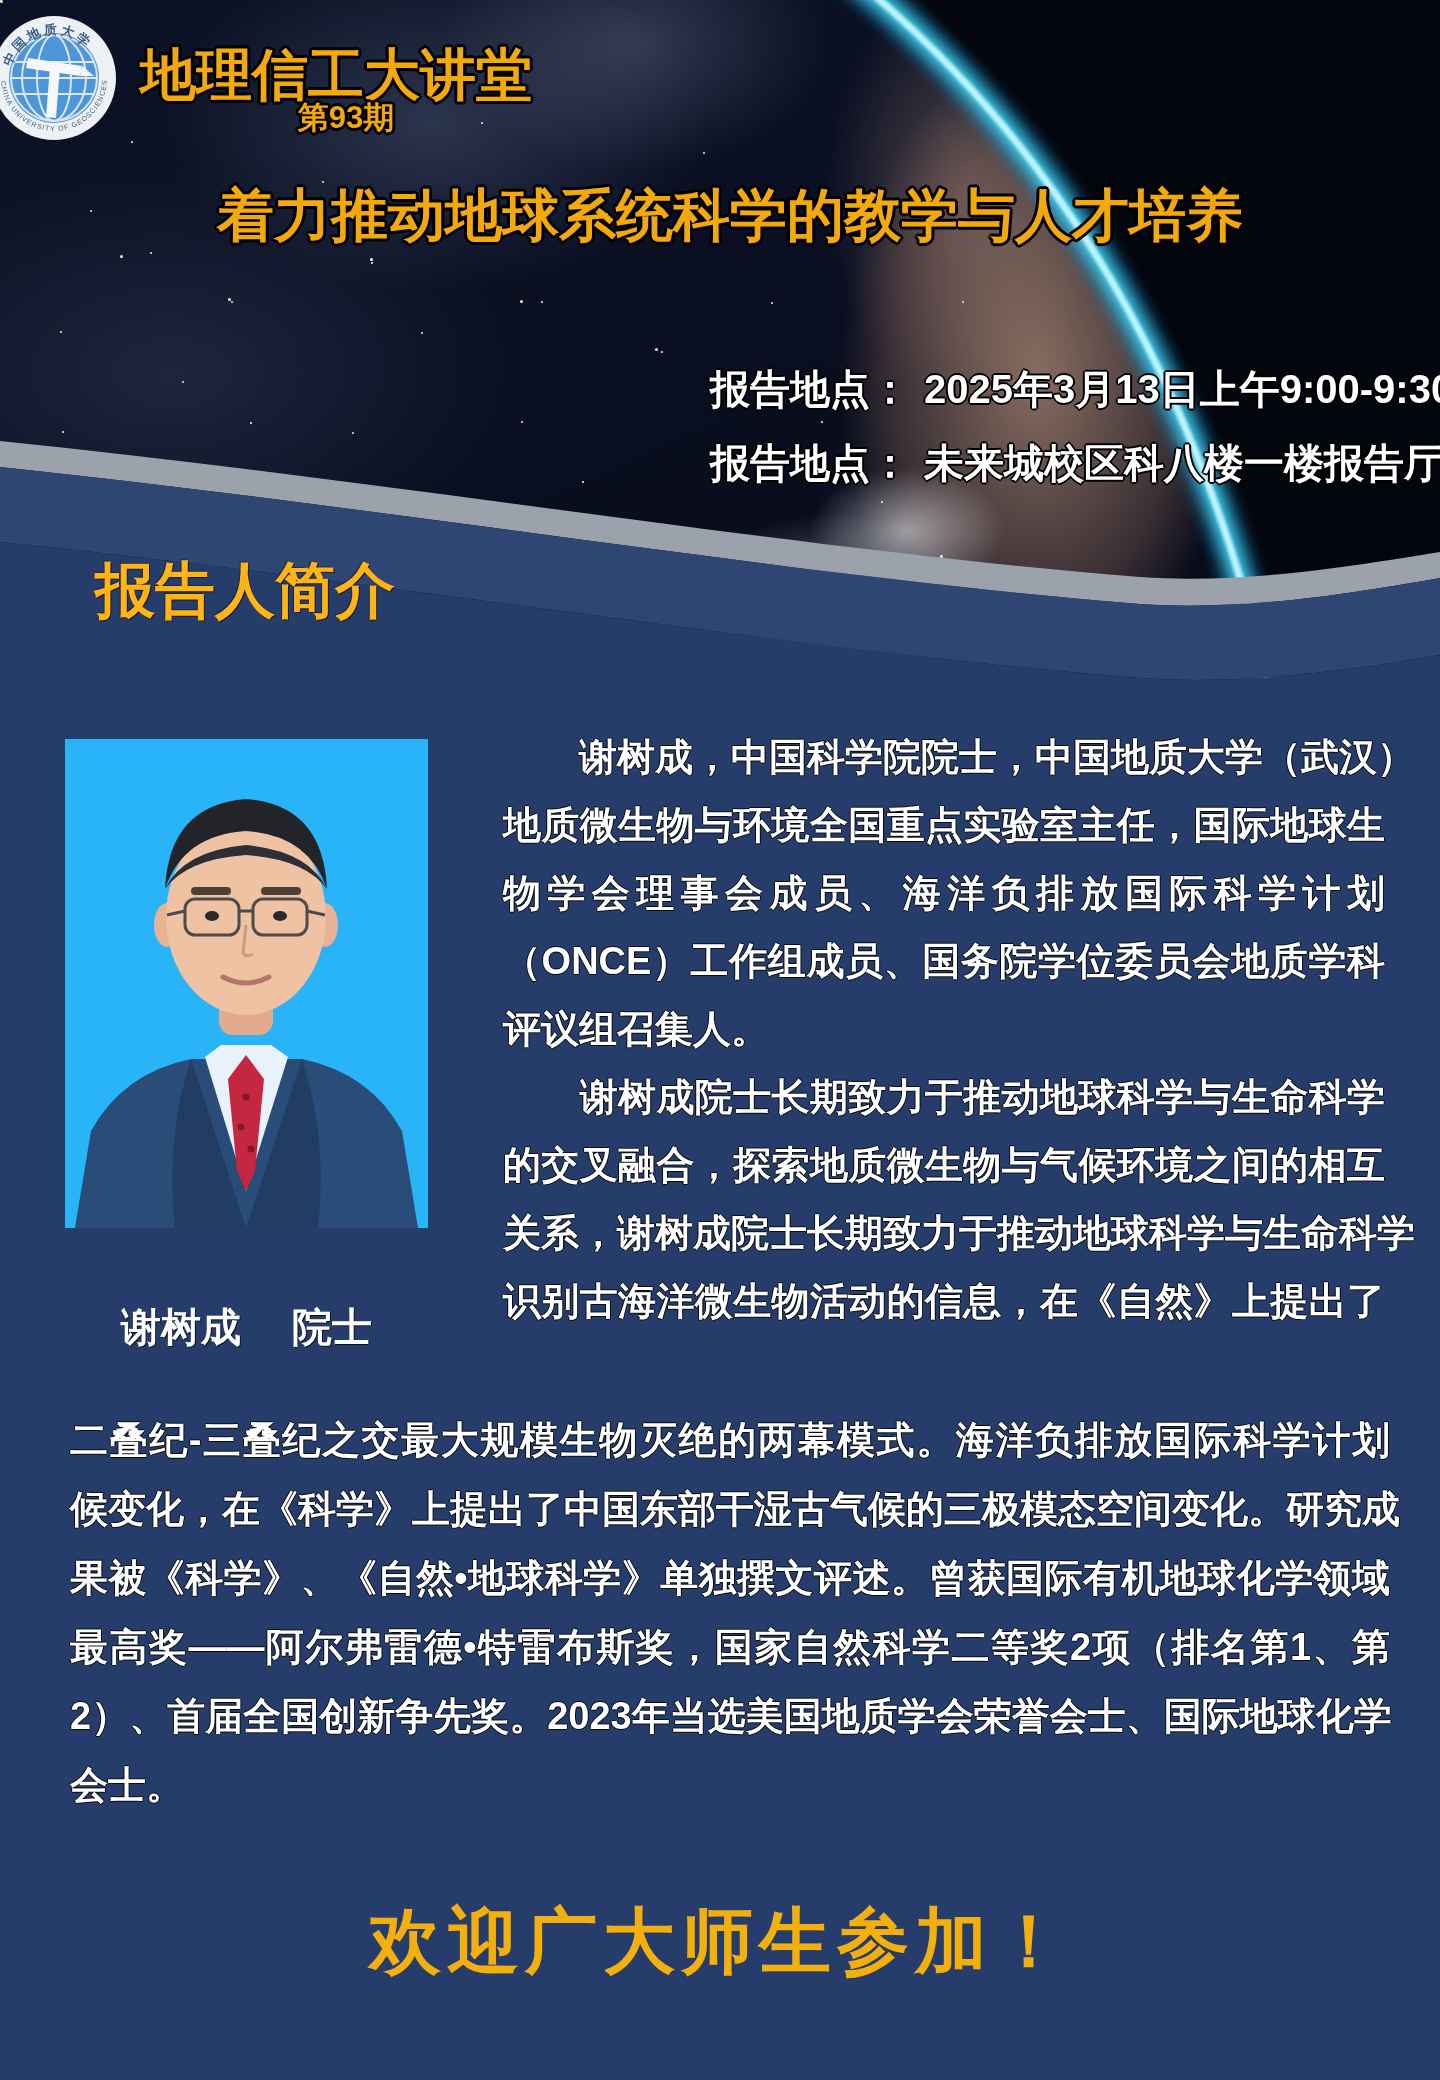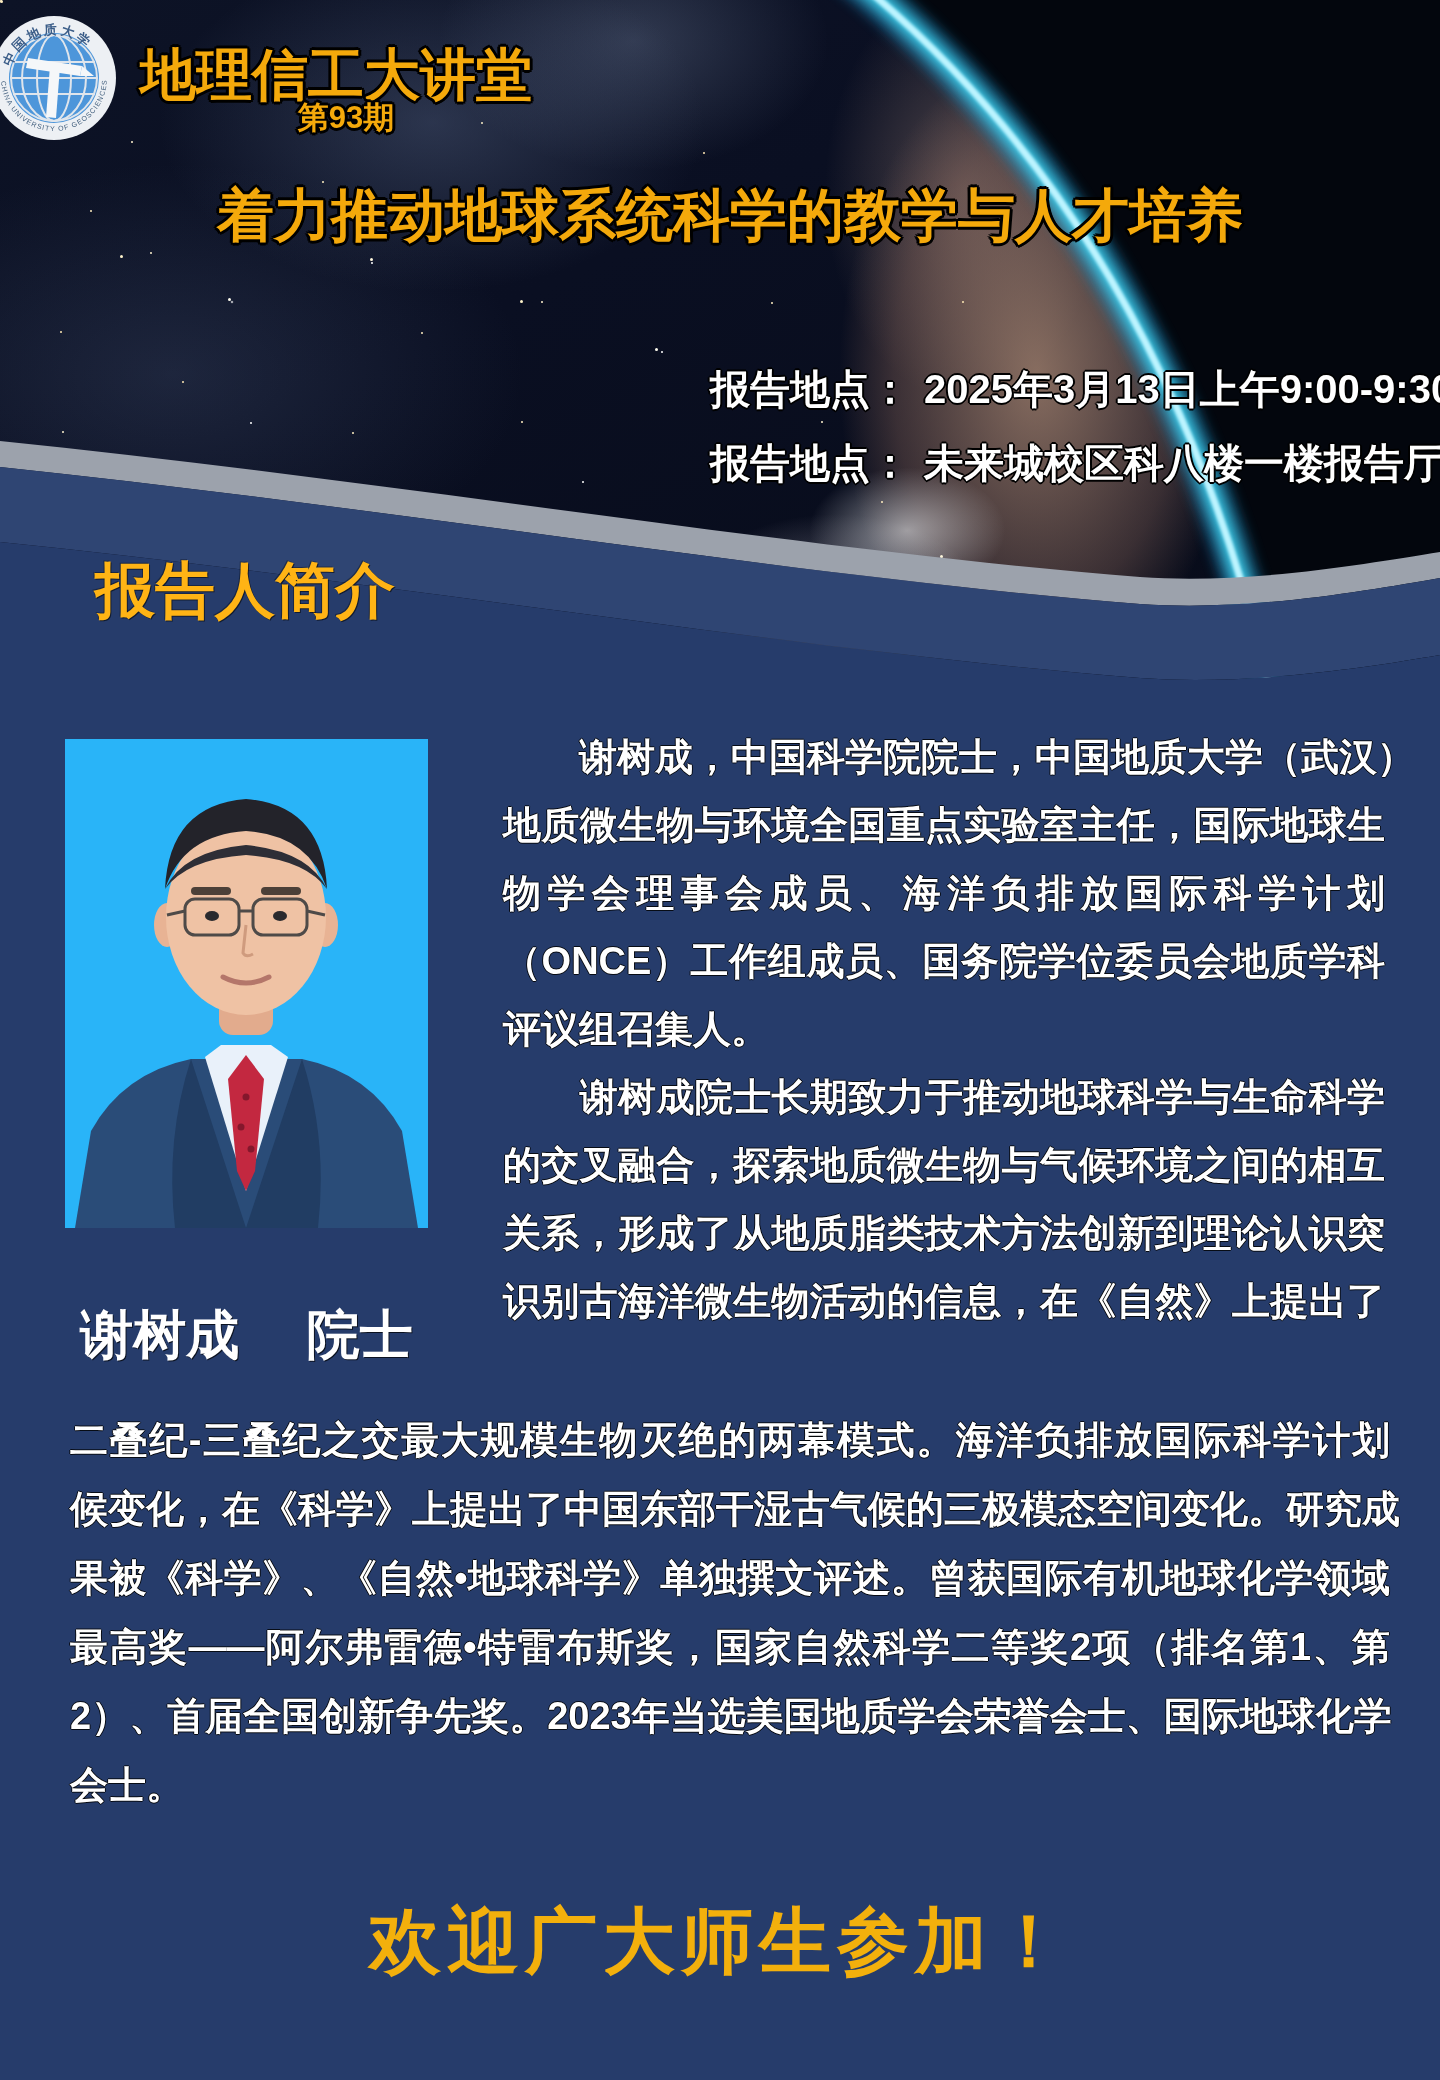--- a/index.html
+++ b/index.html
@@ -55,21 +55,21 @@
   .timeLine{top:362px;}
   .locLine{top:436px;}
   .sectionTitle{
     position:absolute;left:95px;top:551px;font-size:60px;font-weight:bold;color:#FFB415;
     text-shadow:1px 1px 0 rgba(0,0,0,.55),-1px -1px 0 rgba(0,0,0,.35);
   }
   
   .photo{position:absolute;left:65px;top:739px;width:363px;height:489px;}
   .caption{
     position:absolute;left:40px;top:1300px;width:413px;text-align:center;
-    font-size:53px;font-weight:bold;color:#fff;white-space:pre;
+    font-size:40px;font-weight:bold;color:#fff;white-space:pre;
     text-shadow:1px 1px 0 rgba(0,0,0,.7);
   }
   
   .bioRight{position:absolute;left:503px;top:723px;width:882px;}
   .bioFull{position:absolute;left:70px;top:1406px;width:1320px;}
   .bio-line{
     height:68px;line-height:68px;font-size:38px;font-weight:bold;color:#fff;
     text-align:justify;text-align-last:justify;white-space:nowrap;overflow:visible;
     text-shadow:1px 0 rgba(0,0,0,.8),-1px 0 rgba(0,0,0,.8),0 1px rgba(0,0,0,.8),0 -1px rgba(0,0,0,.8);
   }
@@ -193,21 +193,21 @@
   <div class="caption">谢树成　 院士</div>
 
   <div class="bioRight">
       <div class="bio-line">　　谢树成，中国科学院院士，中国地质大学（武汉）</div>
       <div class="bio-line">地质微生物与环境全国重点实验室主任，国际地球生</div>
       <div class="bio-line">物学会理事会成员、海洋负排放国际科学计划</div>
       <div class="bio-line">（ONCE）工作组成员、国务院学位委员会地质学科</div>
       <div class="bio-line para-end">评议组召集人。</div>
       <div class="bio-line">　　谢树成院士长期致力于推动地球科学与生命科学</div>
       <div class="bio-line">的交叉融合，探索地质微生物与气候环境之间的相互</div>
-      <div class="bio-line">关系，形成了从地质脂类技术方法创新到理论认识突</div>
+      <div class="bio-line">关系，谢树成院士长期致力于推动地球科学与生命科学</div>
       <div class="bio-line">识别古海洋微生物活动的信息，在《自然》上提出了</div>
     </div>
 
   <div class="bioFull">
       <div class="bio-line">二叠纪-三叠纪之交最大规模生物灭绝的两幕模式。海洋负排放国际科学计划</div>
       <div class="bio-line">候变化，在《科学》上提出了中国东部干湿古气候的三极模态空间变化。研究成</div>
       <div class="bio-line">果被《科学》、《自然•地球科学》单独撰文评述。曾获国际有机地球化学领域</div>
       <div class="bio-line">最高奖——阿尔弗雷德•特雷布斯奖，国家自然科学二等奖2项（排名第1、第</div>
       <div class="bio-line">2）、首届全国创新争先奖。2023年当选美国地质学会荣誉会士、国际地球化学</div>
       <div class="bio-line para-end">会士。</div>

